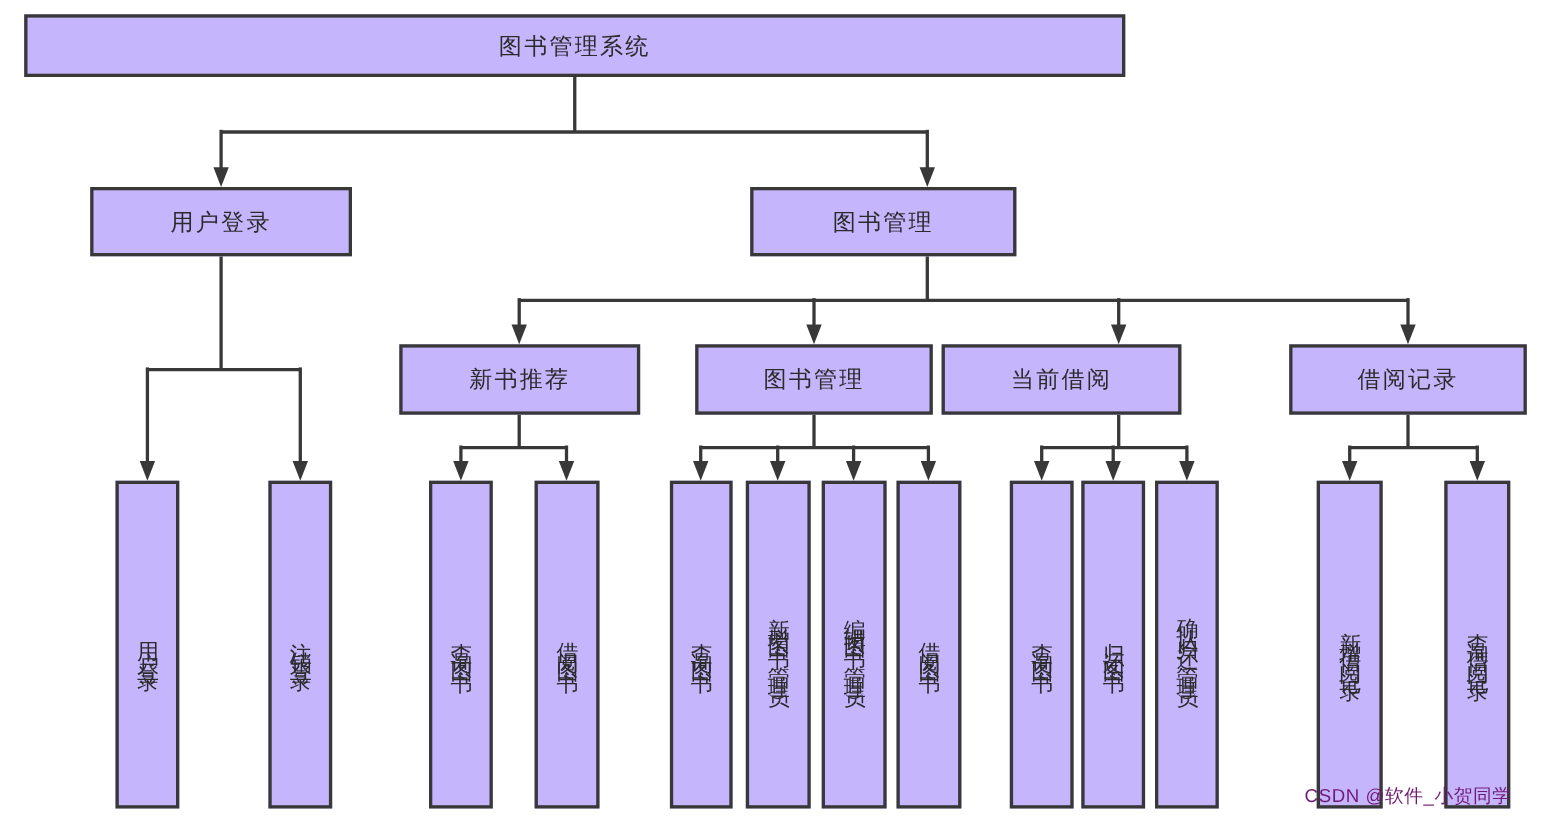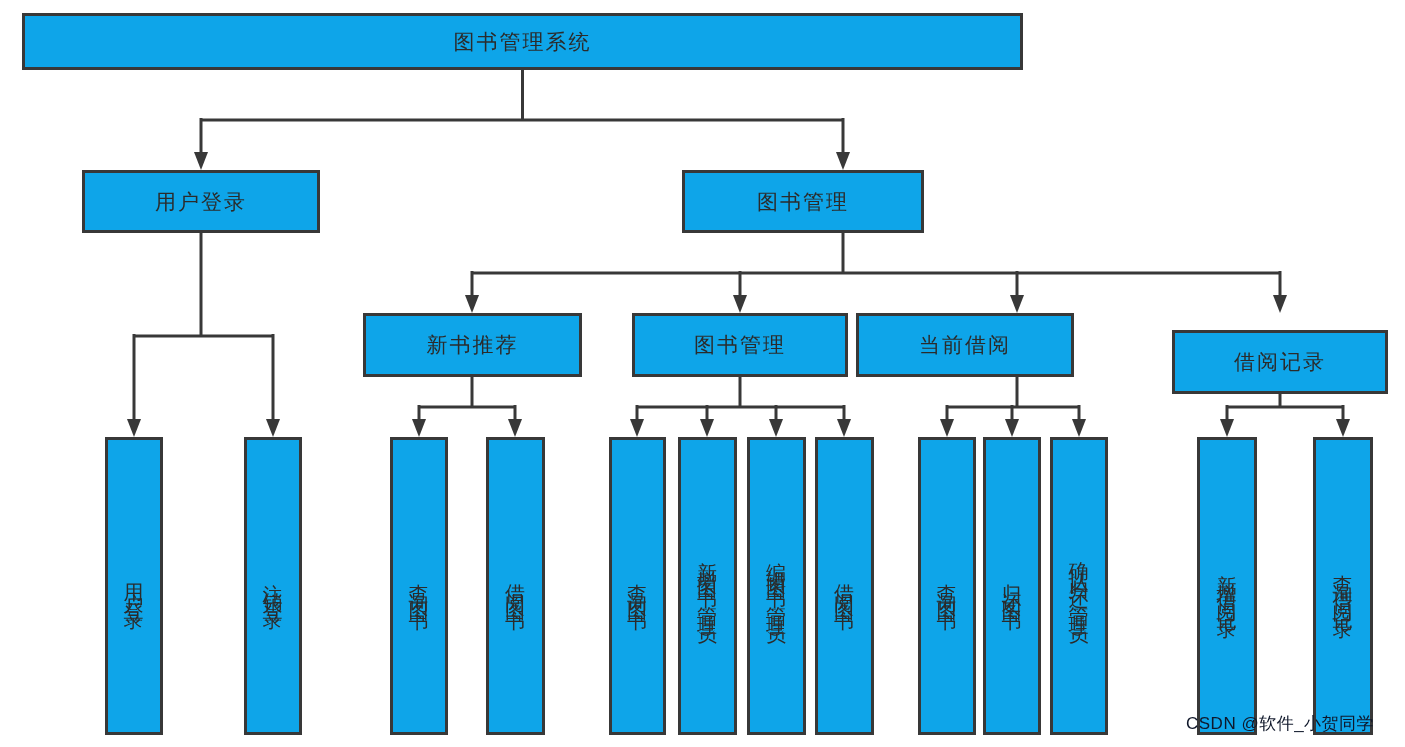--- a/index.html
+++ b/index.html
@@ -21,21 +21,21 @@
     stroke: #383838;
     stroke-width: 3;
   }
   svg.connectors polygon {
     fill: #383838;
     stroke: none;
   }
   .box {
     position: absolute;
     box-sizing: border-box;
-    background: #0ea5e9;
+    background: #c4b5fd;
     border: 3px solid #383838;
     display: flex;
     align-items: center;
     justify-content: center;
     color: #2b2b2b;
   }
   .h-box .label {
     font-size: 21px;
     letter-spacing: 2px;
     white-space: nowrap;
@@ -46,21 +46,21 @@
     font-size: 20px;
     letter-spacing: 9px;
     line-height: 1;
   }
   .watermark {
     position: absolute;
     left: 1186px;
     top: 712px;
     font-size: 17px;
     letter-spacing: 0.5px;
-    color: #0f172a;
+    color: #701a75;
     white-space: nowrap;
   }
 </style>
 </head>
 <body>
 
 <div class="stage">
 
   <svg class="connectors" viewBox="0 0 1405 747" xmlns="http://www.w3.org/2000/svg">
 
@@ -151,21 +151,21 @@
 
   <div class="box h-box" style="left:363px;top:313px;width:219px;height:64px">
     <span class="label">新书推荐</span>
   </div>
   <div class="box h-box" style="left:632px;top:313px;width:216px;height:64px">
     <span class="label">图书管理</span>
   </div>
   <div class="box h-box" style="left:856px;top:313px;width:218px;height:64px">
     <span class="label">当前借阅</span>
   </div>
-  <div class="box h-box" style="left:1172px;top:330px;width:216px;height:64px">
+  <div class="box h-box" style="left:1172px;top:313px;width:216px;height:64px">
     <span class="label">借阅记录</span>
   </div>
 
   <div class="box v-box" style="left:105px;top:437px;width:58px;height:298px">
     <span class="label">用户登录</span>
   </div>
   <div class="box v-box" style="left:244px;top:437px;width:58px;height:298px">
     <span class="label">注销登录</span>
   </div>
 

